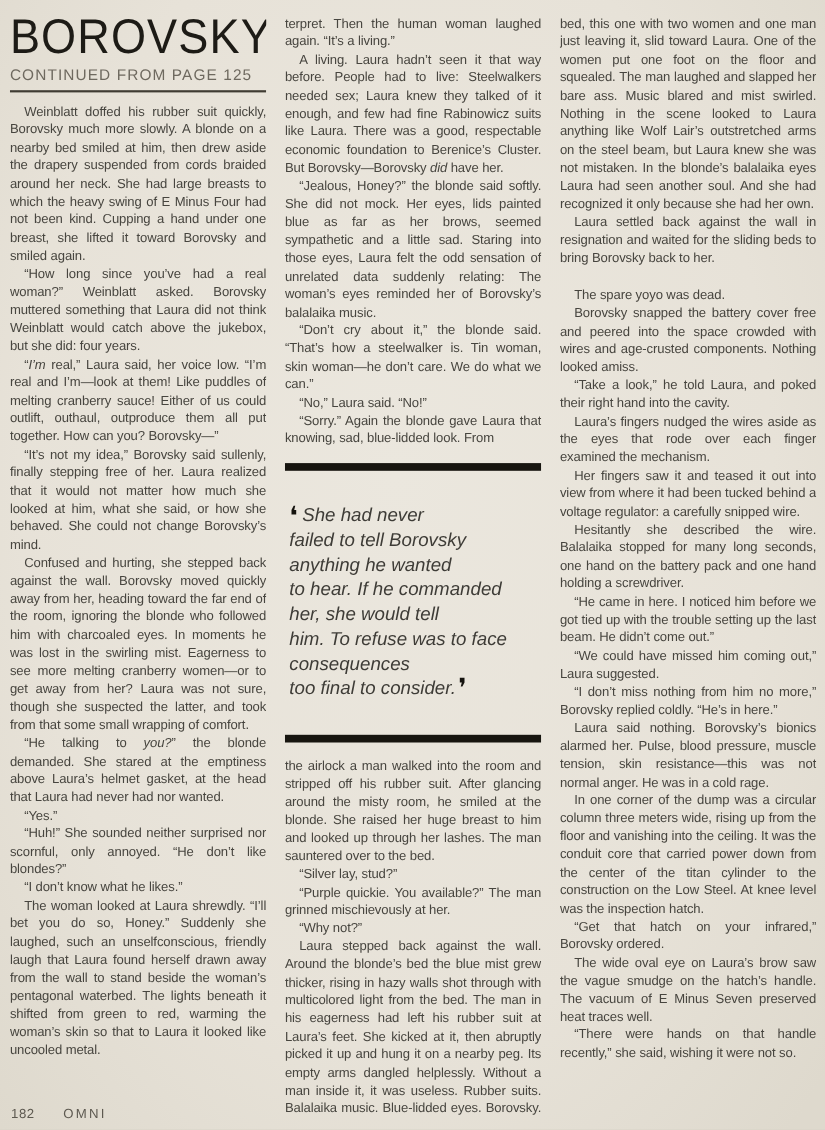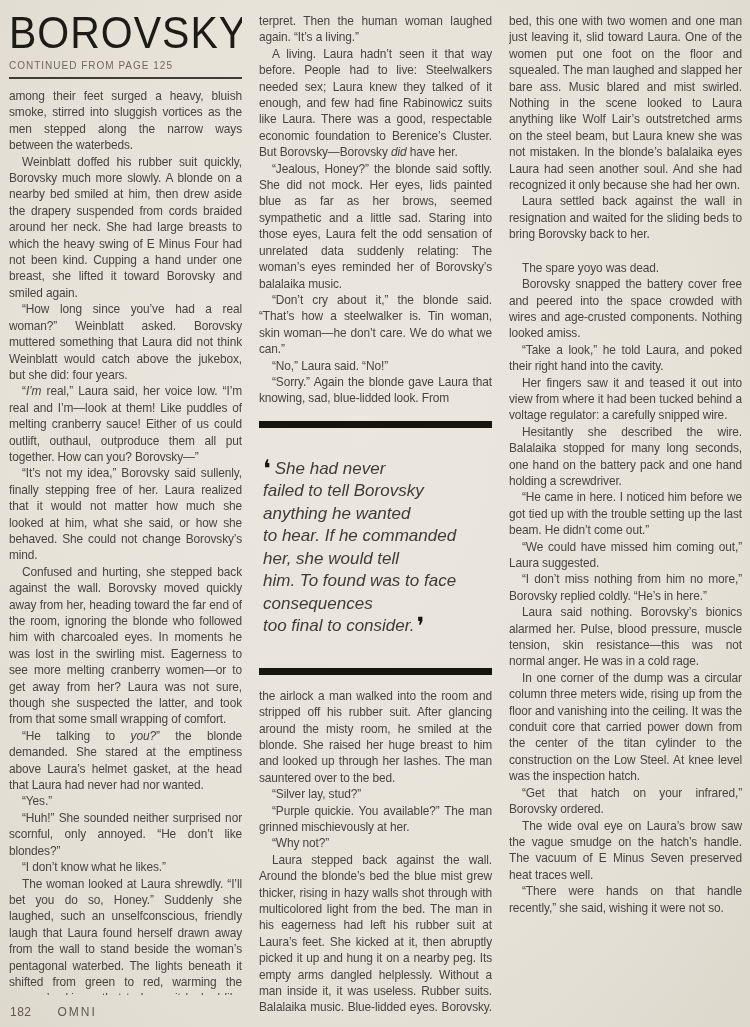--- a/index.html
+++ b/index.html
@@ -35,21 +35,21 @@
     font-weight: 400;
     letter-spacing: 1px;
     color: #1d1b16;
     line-height: 44px;
     transform: scaleY(1.08);
     transform-origin: left bottom;
     white-space: nowrap;
   }
   .article-subtitle {
     margin-top: 3px;
-    font-size: 10px;
+    font-size: 14px;
     letter-spacing: 1px;
     color: #6e695f;
   }
 
   
   .paras p {
     margin: 0;
     font-size: 11.9px;
     line-height: 16.4px;
     letter-spacing: -0.1px;
@@ -97,21 +97,20 @@
 
 <div class="page">
   <div class="cols">
 
     <div class="col col-1">
       <div class="article-header">
         <h1 class="article-title">BOROVSKY</h1>
         <div class="article-subtitle">CONTINUED FROM PAGE 125</div>
       </div>
       <div class="paras" id="col1">
-          <p class="noindent"><span>among their feet surged a heavy, bluish smoke, stirred into sluggish vortices as the men stepped along the narrow ways between the waterbeds.</span></p>
           <p><span>Weinblatt doffed his rubber suit quickly, Borovsky much more slowly. A blonde on a nearby bed smiled at him, then drew aside the drapery suspended from cords braided around her neck. She had large breasts to which the heavy swing of E Minus Four had not been kind. Cupping a hand under one breast, she lifted it toward Borovsky and smiled again.</span></p>
           <p><span>“How long since you’ve had a real woman?” Weinblatt asked. Borovsky muttered something that Laura did not think Weinblatt would catch above the jukebox, but she did: four years.</span></p>
           <p><span>“</span><i>I’m</i><span> real,” Laura said, her voice low. “I’m real and I’m—look at them! Like puddles of melting cranberry sauce! Either of us could outlift, outhaul, outproduce them all put together. How can you? Borovsky—”</span></p>
           <p><span>“It’s not my idea,” Borovsky said sullenly, finally stepping free of her. Laura realized that it would not matter how much she looked at him, what she said, or how she behaved. She could not change Borovsky’s mind.</span></p>
           <p><span>Confused and hurting, she stepped back against the wall. Borovsky moved quickly away from her, heading toward the far end of the room, ignoring the blonde who followed him with charcoaled eyes. In moments he was lost in the swirling mist. Eagerness to see more melting cranberry women—or to get away from her? Laura was not sure, though she suspected the latter, and took from that some small wrapping of comfort.</span></p>
           <p><span>“He talking to </span><i>you?</i><span>” the blonde demanded. She stared at the emptiness above Laura’s helmet gasket, at the head that Laura had never had nor wanted.</span></p>
           <p><span>“Yes.”</span></p>
           <p><span>“Huh!” She sounded neither surprised nor scornful, only annoyed. “He don’t like blondes?”</span></p>
           <p><span>“I don’t know what he likes.”</span></p>
           <p><span>The woman looked at Laura shrewdly. “I’ll bet you do so, Honey.” Suddenly she laughed, such an unselfconscious, friendly laugh that Laura found herself drawn away from the wall to stand beside the woman’s pentagonal waterbed. The lights beneath it shifted from green to red, warming the woman’s skin so that to Laura it looked like uncooled metal.</span></p>
@@ -128,21 +127,21 @@
           <p><span>“Sorry.” Again the blonde gave Laura that knowing, sad, blue-lidded look. From</span></p>
         </div>
       <div class="pullquote">
         <div class="pq-bar"></div>
         <div class="pq-text" id="pqtext">
             <div><span class="pq-mark open">❛</span>She had never</div>
             <div>failed to tell Borovsky</div>
             <div>anything he wanted</div>
             <div>to hear. If he commanded</div>
             <div>her, she would tell</div>
-            <div>him. To found was to face</div>
+            <div>him. To refuse was to face</div>
             <div>consequences</div>
             <div>too final to consider.<span class="pq-mark close">❜</span></div>
           </div>
         <div class="pq-bar"></div>
       </div>
       <div class="paras" id="col2bottom">
           <p class="noindent"><span>the airlock a man walked into the room and stripped off his rubber suit. After glancing around the misty room, he smiled at the blonde. She raised her huge breast to him and looked up through her lashes. The man sauntered over to the bed.</span></p>
           <p><span>“Silver lay, stud?”</span></p>
           <p><span>“Purple quickie. You available?” The man grinned mischievously at her.</span></p>
           <p><span>“Why not?”</span></p>
@@ -150,20 +149,21 @@
         </div>
     </div>
 
     <div class="col col-3">
       <div class="paras" id="col3">
           <p class="noindent"><span>bed, this one with two women and one man just leaving it, slid toward Laura. One of the women put one foot on the floor and squealed. The man laughed and slapped her bare ass. Music blared and mist swirled. Nothing in the scene looked to Laura anything like Wolf Lair’s outstretched arms on the steel beam, but Laura knew she was not mistaken. In the blonde’s balalaika eyes Laura had seen another soul. And she had recognized it only because she had her own.</span></p>
           <p><span>Laura settled back against the wall in resignation and waited for the sliding beds to bring Borovsky back to her.</span></p>
           <p class="space-before"><span>The spare yoyo was dead.</span></p>
           <p><span>Borovsky snapped the battery cover free and peered into the space crowded with wires and age-crusted components. Nothing looked amiss.</span></p>
           <p><span>“Take a look,” he told Laura, and poked their right hand into the cavity.</span></p>
+          <p><span>Laura’s fingers nudged the wires aside as the eyes that rode over each finger examined the mechanism.</span></p>
           <p><span>Her fingers saw it and teased it out into view from where it had been tucked behind a voltage regulator: a carefully snipped wire.</span></p>
           <p><span>Hesitantly she described the wire. Balalaika stopped for many long seconds, one hand on the battery pack and one hand holding a screwdriver.</span></p>
           <p><span>“He came in here. I noticed him before we got tied up with the trouble setting up the last beam. He didn’t come out.”</span></p>
           <p><span>“We could have missed him coming out,” Laura suggested.</span></p>
           <p><span>“I don’t miss nothing from him no more,” Borovsky replied coldly. “He’s in here.”</span></p>
           <p><span>Laura said nothing. Borovsky’s bionics alarmed her. Pulse, blood pressure, muscle tension, skin resistance—this was not normal anger. He was in a cold rage.</span></p>
           <p><span>In one corner of the dump was a circular column three meters wide, rising up from the floor and vanishing into the ceiling. It was the conduit core that carried power down from the center of the titan cylinder to the construction on the Low Steel. At knee level was the inspection hatch.</span></p>
           <p><span>“Get that hatch on your infrared,” Borovsky ordered.</span></p>
           <p><span>The wide oval eye on Laura’s brow saw the vague smudge on the hatch’s handle. The vacuum of E Minus Seven preserved heat traces well.</span></p>
           <p><span>“There were hands on that handle recently,” she said, wishing it were not so.</span></p>

